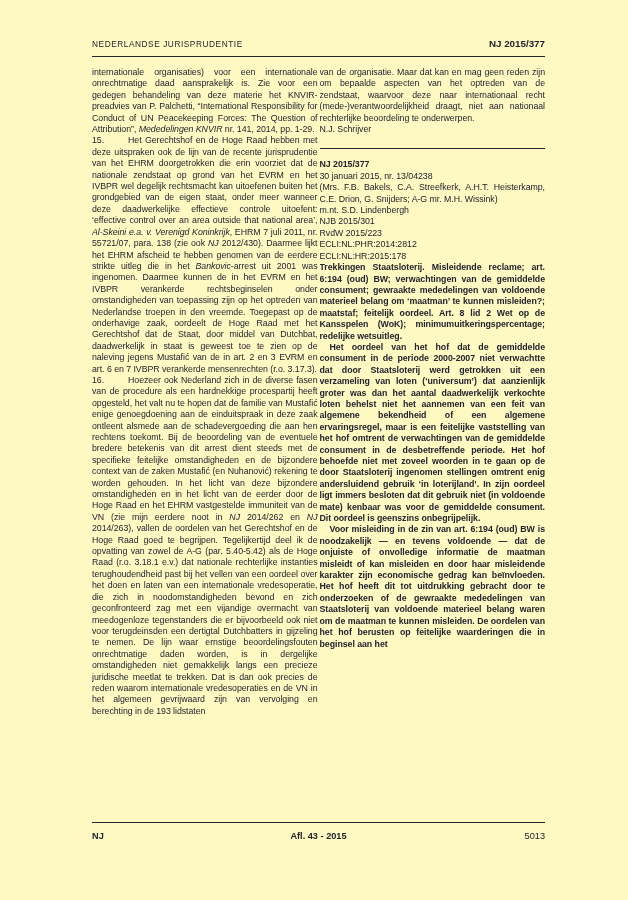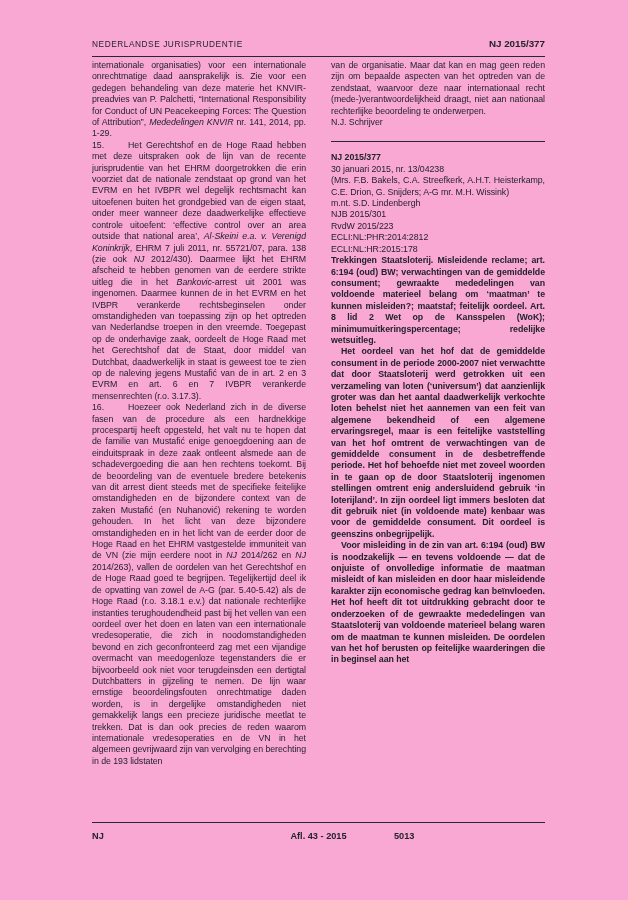--- a/index.html
+++ b/index.html
@@ -3,44 +3,44 @@
 <meta charset="utf-8">
 <style>
   *{box-sizing:border-box}
   html,body{margin:0;padding:0}
   body{
     width:628px;height:900px;
     background:#fcfcfb;
     font-family:"Liberation Sans",sans-serif;
     color:#23232c;
   }
-  .page{position:relative;width:628px;height:900px;background:#f9a8d4;overflow:hidden}
+  .page{position:relative;width:628px;height:900px;background:#fef9c3;overflow:hidden}
 
   .header{position:absolute;left:92px;width:453px;top:38px;display:flex;justify-content:space-between;align-items:baseline}
   .journal-title{font-size:8.3px;letter-spacing:.55px;font-weight:400}
   .case-no{font-size:9.8px;font-weight:700}
   .header-rule{position:absolute;left:92px;width:453px;top:56px;border-top:1.7px solid #26262f}
 
-  .cols{position:absolute;left:92px;width:453px;top:60px;height:752px;display:flex;gap:25px}
+  .cols{position:absolute;left:92px;width:453px;top:67px;height:752px;display:flex;gap:2px}
   .col{flex:1 1 0;font-size:8.8px;line-height:11.4px;letter-spacing:-.05px;text-align:justify;overflow:hidden;hyphens:auto;-webkit-hyphens:auto}
 
   p.para{margin:0}
   .pnum{display:inline-block;min-width:36px}
   .it{font-style:italic}
   .bold{font-weight:700}
   .mt{margin-top:11.4px}
   .indent{text-indent:10px}
   .divider{border-top:1.6px solid #26262f;margin:13px 0 10px}
 
   .footer-rule{position:absolute;left:92px;width:453px;top:822px;border-top:1.7px solid #26262f}
   .footer{position:absolute;left:92px;width:453px;top:831px;display:flex;align-items:baseline;font-size:9.2px}
   .footer>span{flex:1 1 0}
   .f-left{text-align:left;font-weight:700}
   .f-center{text-align:center;font-weight:700}
-  .f-right{text-align:left;font-weight:700}
+  .f-right{text-align:right;font-weight:400}
 </style>
 </head>
 <body>
 
 <div class="page">
 
   <div class="header">
     <span class="journal-title">NEDERLANDSE JURISPRUDENTIE</span>
     <span class="case-no">NJ 2015/377</span>
   </div>

